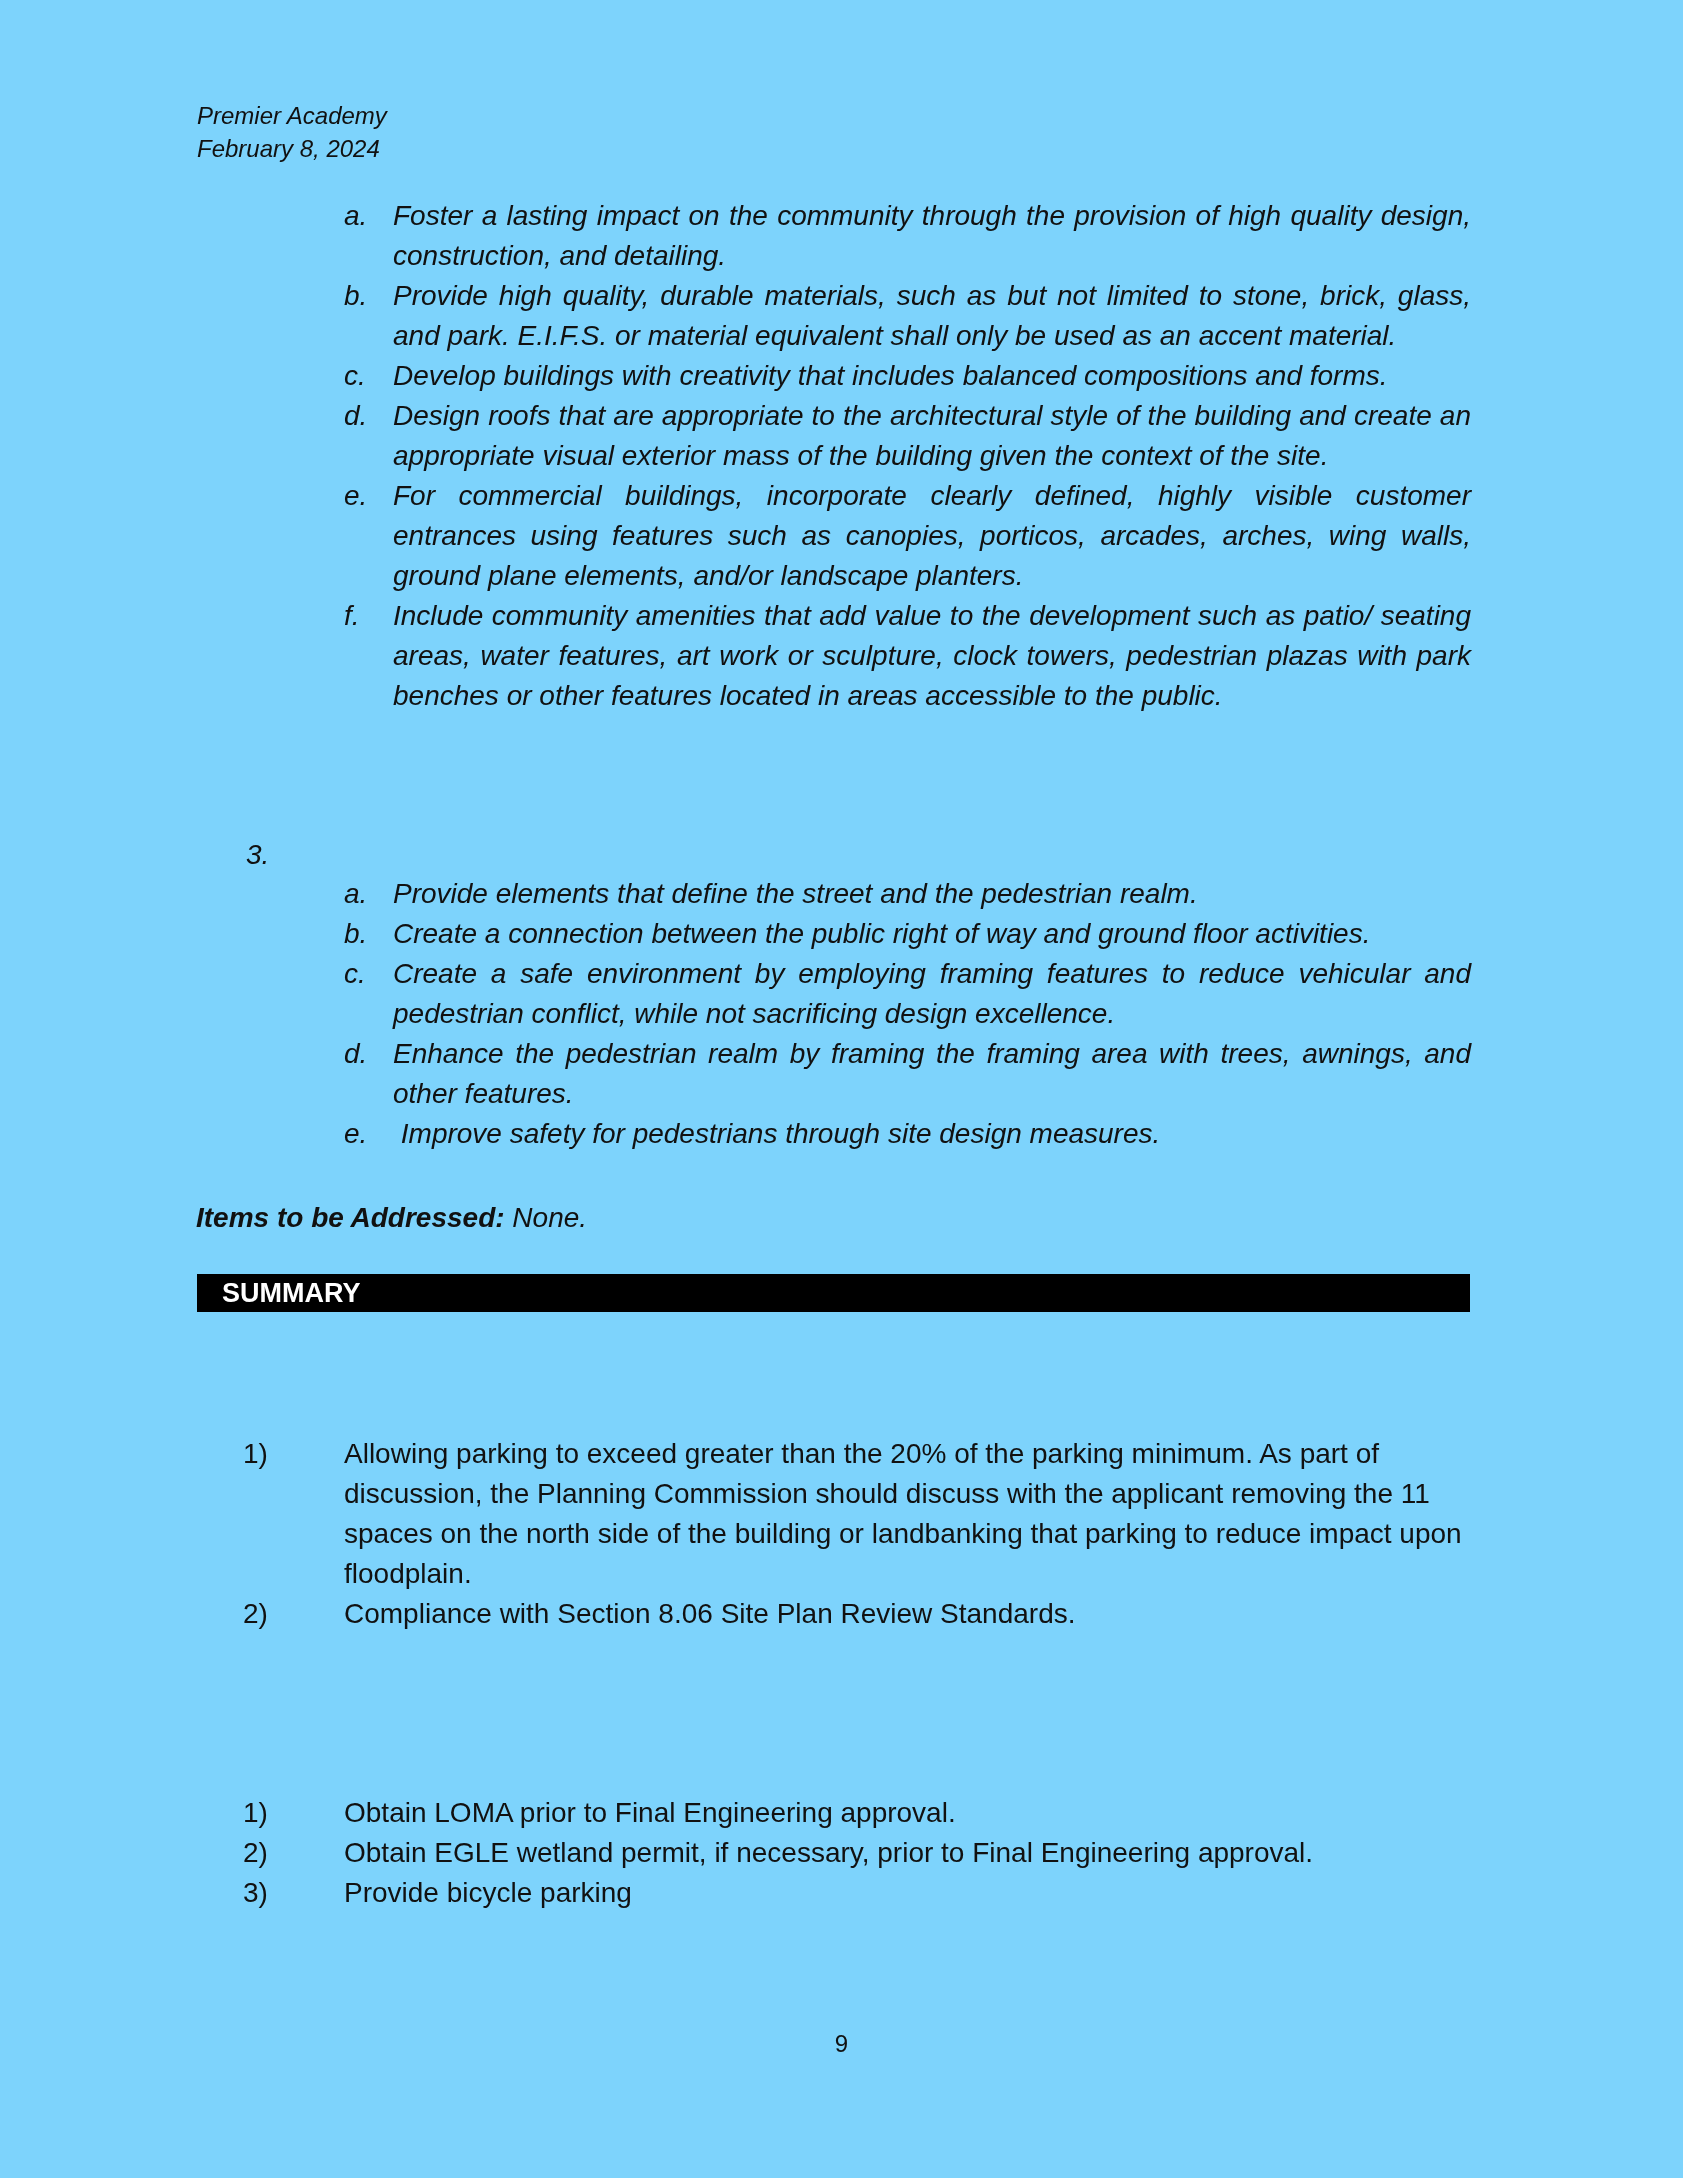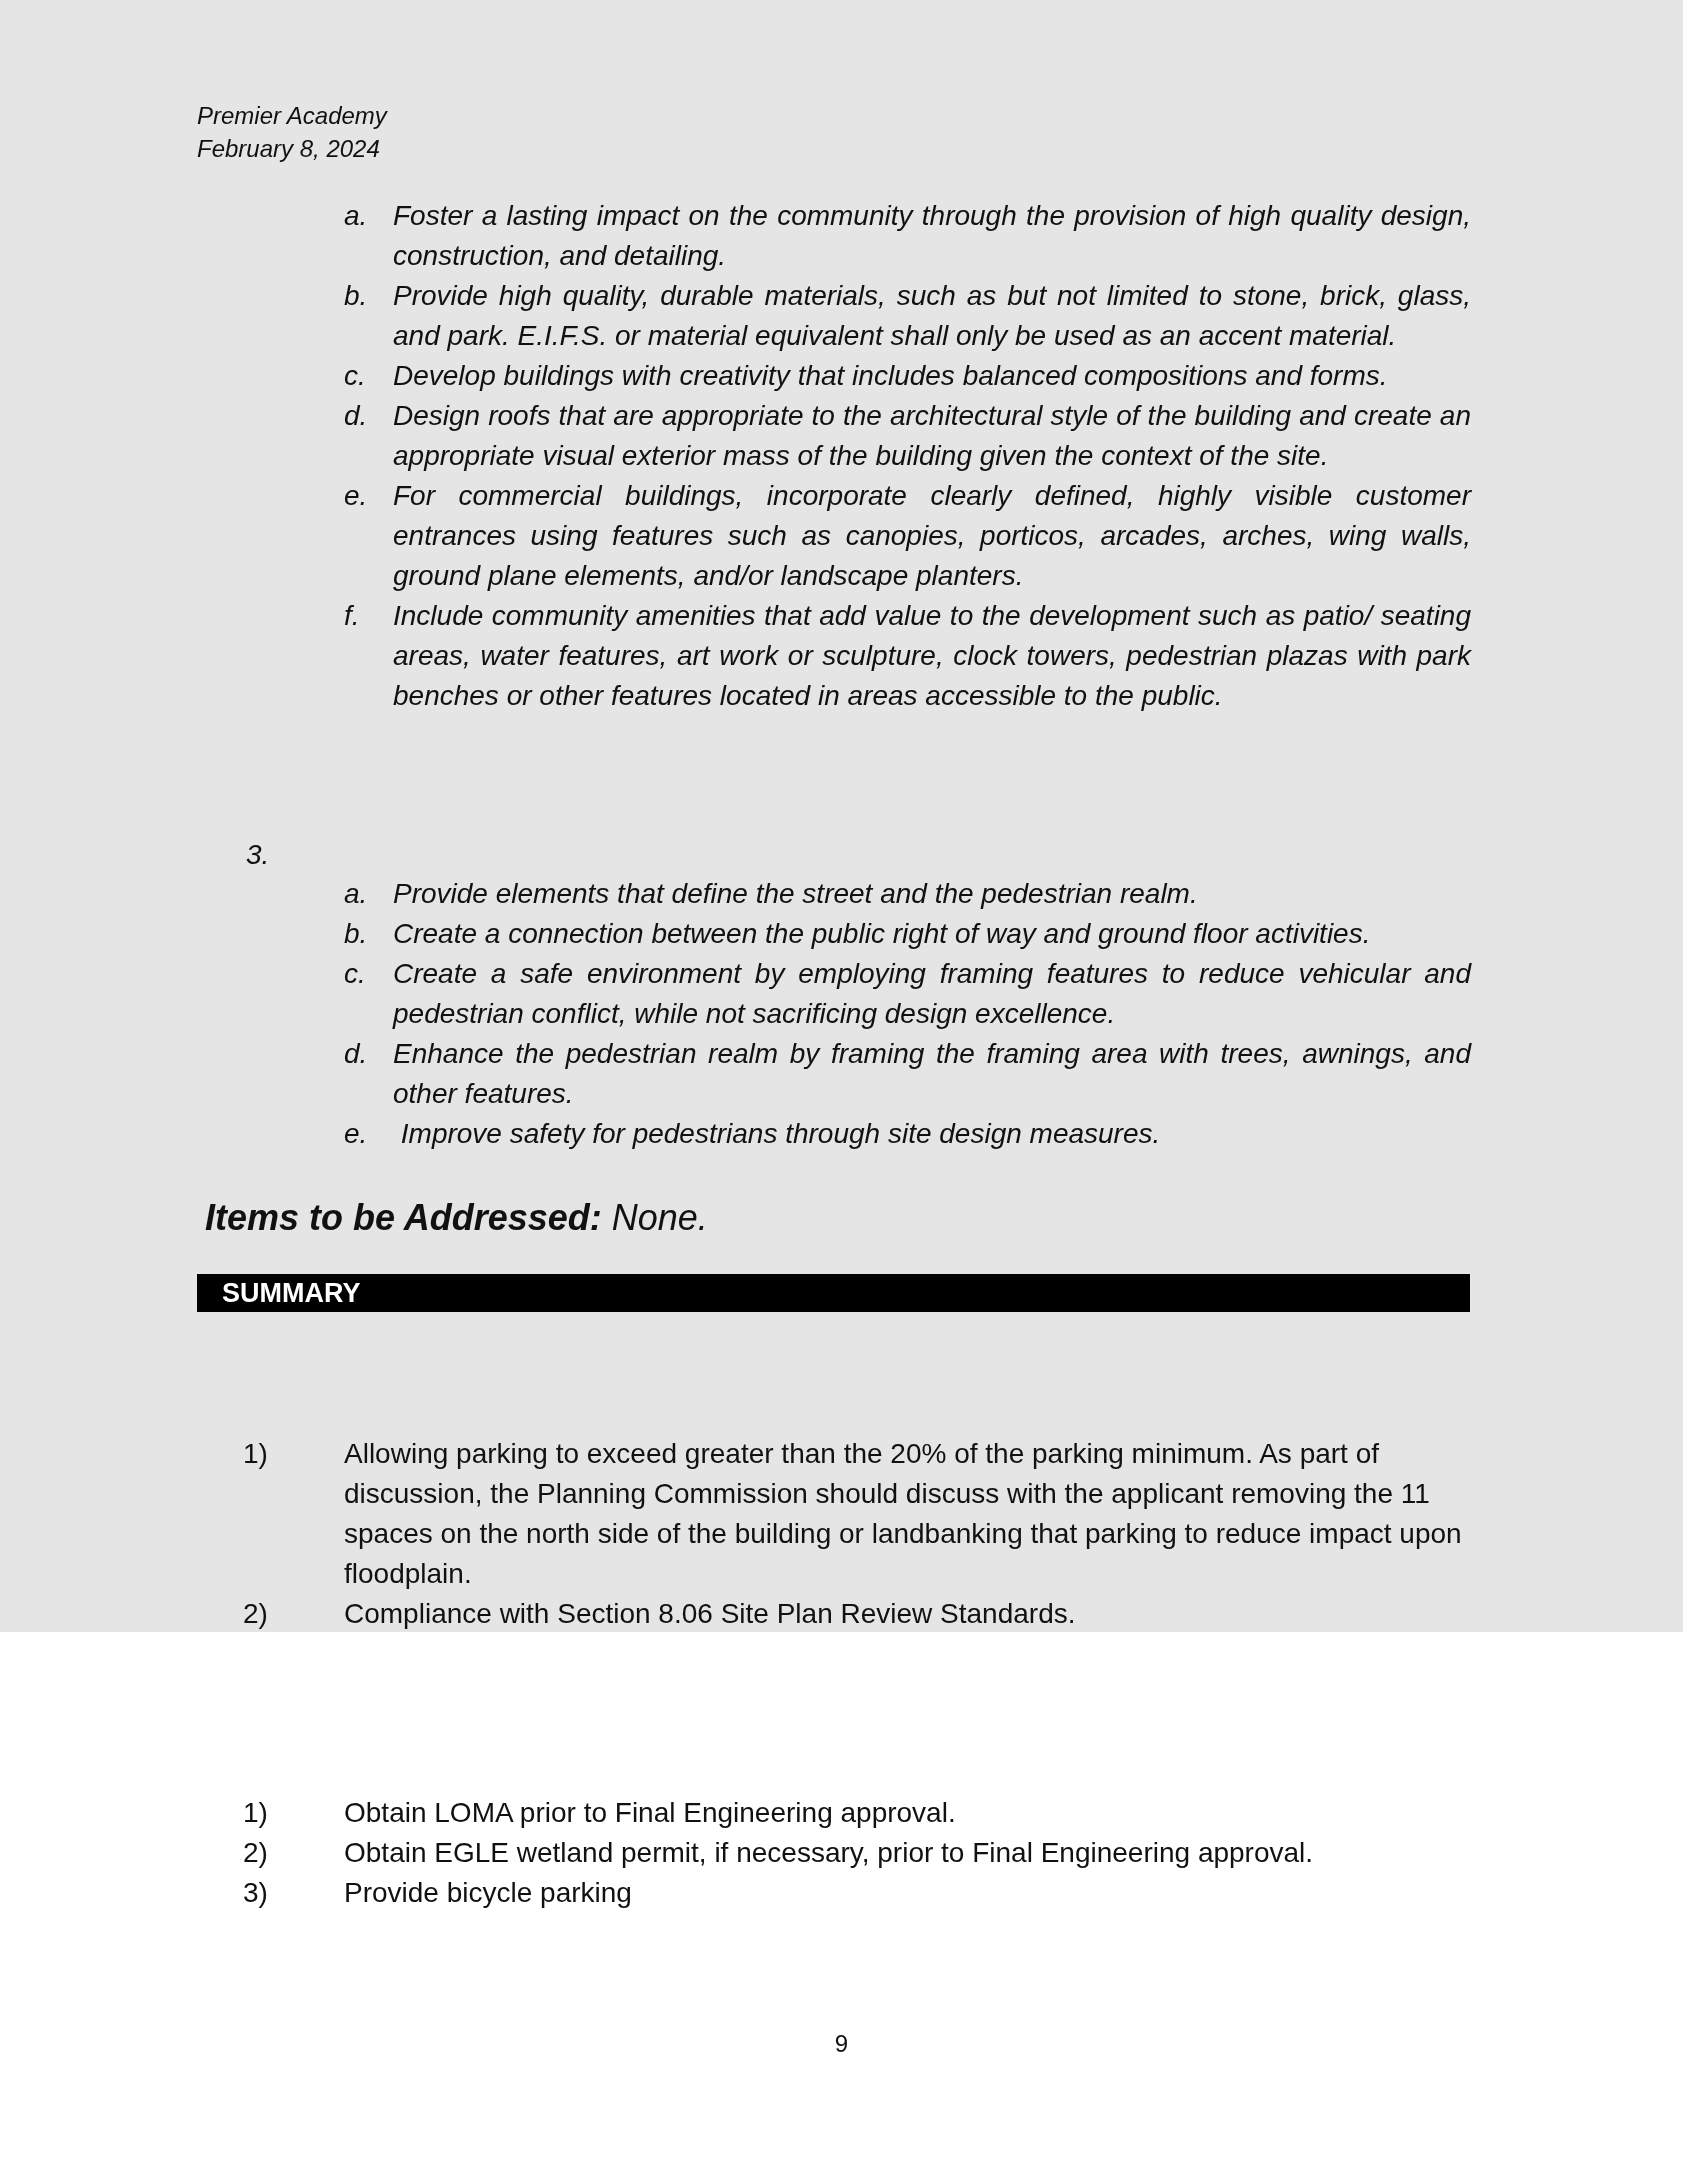--- a/index.html
+++ b/index.html
@@ -1,26 +1,26 @@
 <!DOCTYPE html>
 <html><head>
 <meta charset="utf-8">
 <style>
   html, body { margin: 0; padding: 0; background: #ffffff; }
   body { width: 1683px; height: 2178px; position: relative; overflow: hidden;
          font-family: "Liberation Sans", sans-serif; color: #111; }
-  .page { position: absolute; left: 0; top: 0; width: 1683px; height: 1632px; background: #e5e5e5; text-decoration: underline; }
+  .page { position: absolute; left: 0; top: 0; width: 1683px; height: 2178px; background: #7dd3fc; text-decoration: underline; }
   .header { position: absolute; left: 197px; top: 99px; font-style: italic; font-size: 24px; line-height: 33px; }
   .sub-list { position: absolute; left: 344px; width: 1127px; font-size: 28px; line-height: 40px; font-style: italic; }
   .sub-item { display: flex; }
   .sub-item .marker { width: 49px; flex: 0 0 49px; }
   .sub-item .txt { flex: 1; text-align: justify; text-align-last: left; }
   .num-item { position: absolute; left: 246px; width: 1225px; font-size: 28px; line-height: 40px; font-style: italic; display: flex; }
   .num-item .marker { width: 49px; flex: 0 0 49px; }
-  .items-addr { position: absolute; left: 205px; top: 1198px; font-size: 36px; font-style: italic; line-height: 40px; }
+  .items-addr { position: absolute; left: 196px; top: 1198px; font-size: 28px; font-style: italic; line-height: 40px; }
   .items-addr b { font-weight: bold; }
   .summary-bar { position: absolute; left: 197px; top: 1274px; width: 1273px; height: 38px; background: #000; color: #fff;
                  font-weight: bold; font-size: 27px; line-height: 38px; padding-left: 25px; box-sizing: border-box; }
   .para { position: absolute; left: 197px; width: 1273px; font-size: 28px; line-height: 40px; }
   .olist { position: absolute; left: 243px; width: 1228px; font-size: 28px; line-height: 40px; }
   .oitem { display: flex; }
   .oitem .marker { width: 101px; flex: 0 0 101px; }
   .oitem .txt { flex: 1; }
   .pagenum { position: absolute; left: 0; width: 1683px; top: 2030px; text-align: center; font-size: 24px; }
 </style>

